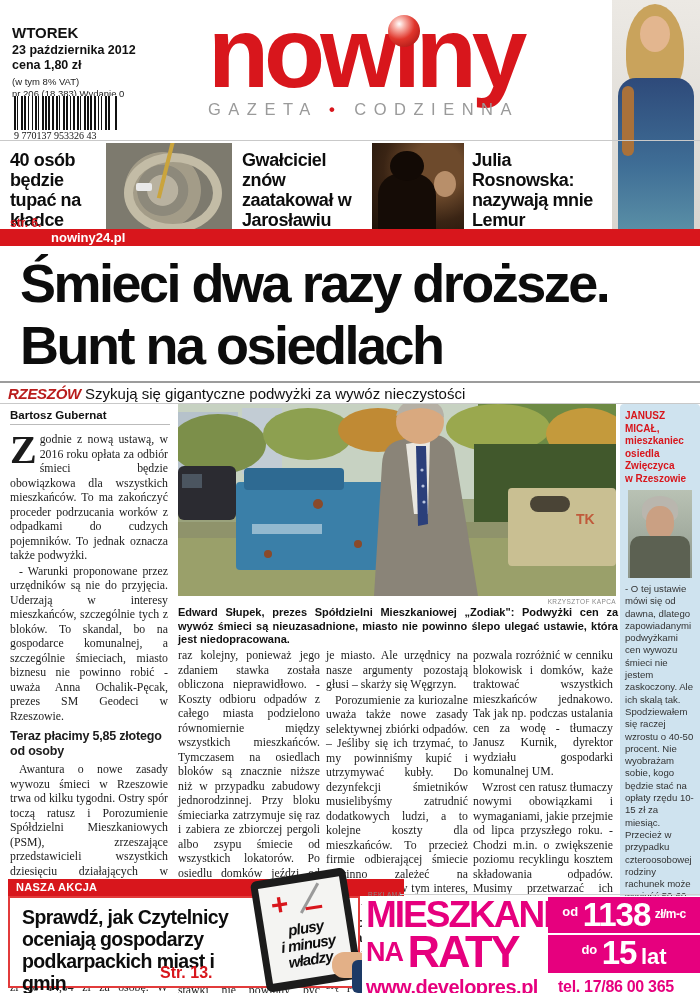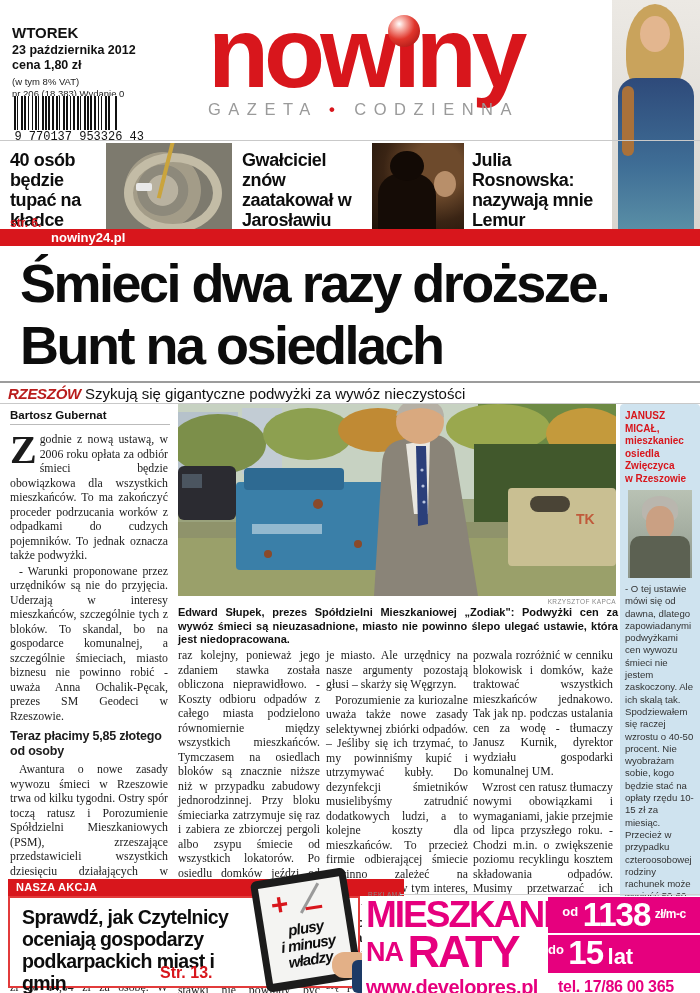--- a/index.html
+++ b/index.html
@@ -8,21 +8,21 @@
   .abs{position:absolute;}
   
   #issue-info{left:12px;top:24px;width:150px;line-height:1.25;}
   .iss-day{font-size:15px;font-weight:bold;}
   .iss-date{font-size:12.5px;font-weight:bold;}
   .iss-price{font-size:12.5px;font-weight:bold;}
   .iss-vat{font-size:9.5px;color:#222;margin-top:2px;}
   .iss-nr{font-size:9.5px;color:#222;}
   #barcode{left:14px;top:96px;width:104px;height:34px;
     background:repeating-linear-gradient(90deg,#111 0,#111 1.5px,#fff 1.5px,#fff 3px,#111 3px,#111 4px,#fff 4px,#fff 7px,#111 7px,#111 9px,#fff 9px,#fff 10.5px);}
-  #barcode-nums{left:14px;top:130px;width:130px;font-family:Liberation Mono, monospace;font-size:12px;color:#111;text-align:right;}
+  #barcode-nums{left:14px;top:130px;width:130px;font-family:Liberation Serif, serif;font-size:10px;color:#111;}
   #masthead{left:196px;top:6px;width:420px;text-align:left;margin-left:12px;}
   #masthead-title{font-size:100px;line-height:0.92;font-weight:bold;letter-spacing:-5px;color:#d8161c;
      font-family:"Liberation Sans",sans-serif;}
   .i-wrap{position:relative;display:inline-block;}
   .ball{position:absolute;left:50%;margin-left:-16px;top:9px;width:32px;height:32px;border-radius:50%;
      background:radial-gradient(circle at 35% 28%,#ffffff 0%,#f8b3aa 18%,#e0362c 50%,#9c0d0d 100%);}
   #masthead-sub{margin-top:2px;font-size:16.5px;letter-spacing:7.5px;color:#9a9a9a;font-weight:400;}
   #masthead-sub .dot{color:#d8161c;font-weight:bold;}
   
   #teaser-rule{left:0;top:140px;width:700px;height:1px;background:#c9c9c9;}
@@ -102,21 +102,21 @@
   
   #reklama-label{left:368px;top:891px;font-size:6.5px;color:#8a8a8a;letter-spacing:.5px;}
   #reklama-rule{left:400px;top:894px;width:300px;height:1px;background:#cfcfcf;}
   #ad{left:362px;top:896px;width:338px;height:97px;background:#fff;}
   .mag{color:#e6007e;}
   #ad-line1{position:absolute;left:4px;top:0px;font-size:37px;font-weight:bold;letter-spacing:-2px;line-height:1;}
   #ad-line2{position:absolute;left:4px;top:33px;line-height:1;}
   #ad-line2 .na{font-size:27px;font-weight:bold;letter-spacing:-1px;vertical-align:6px;}
   #ad-line2 .raty{font-size:45px;font-weight:bold;letter-spacing:-2px;}
   #ad-box1{position:absolute;left:186px;top:1px;width:152px;height:36px;background:#e6007e;color:#fff;text-align:center;}
-  #ad-box2{position:absolute;left:186px;top:39px;width:152px;height:38px;background:#e6007e;color:#fff;text-align:left;}
+  #ad-box2{position:absolute;left:186px;top:39px;width:152px;height:38px;background:#e6007e;color:#fff;text-align:center;}
   .adbox-small{font-size:13px;font-weight:bold;vertical-align:10px;}
   .adbox-big{font-size:33px;font-weight:bold;letter-spacing:-1px;line-height:36px;}
   .adbox-unit{font-size:12px;font-weight:bold;vertical-align:8px;letter-spacing:-0.5px;}
   .adbox-lat{font-size:22px;font-weight:bold;}
   #ad-url{position:absolute;left:4px;top:80px;font-size:20px;font-weight:bold;letter-spacing:-0.5px;}
   #ad-phone{position:absolute;left:196px;top:82px;font-size:16px;font-weight:bold;letter-spacing:-0.3px;}
 </style>
 </head>
 <body>
 
@@ -183,21 +183,21 @@
   <div class="abs hl" id="hl1">Śmieci dwa razy droższe.</div>
   <div class="abs hl" id="hl2">Bunt na osiedlach</div>
   <div class="abs" id="kick-rule-a"></div>
   <div class="abs" id="kicker">
     <span class="loc">RZESZÓW</span><span> Szykują się gigantyczne podwyżki za wywóz nieczystości</span>
   </div>
   <div class="abs" id="kick-rule-b"></div>
 
   <div class="abs" id="byline">Bartosz Gubernat</div>
   <div class="abs col" id="col1">
-    <p><span class="dropcap">Z</span><span>godnie z nową ustawą, w 2006 roku opłata za odbiór śmieci będzie obowiązkowa dla wszystkich mieszkańców. To ma zakończyć proceder podrzucania worków z odpadkami do cudzych pojemników. To jednak oznacza także podwyżki.</span></p>
+    <p><span class="dropcap">Z</span><span>godnie z nową ustawą, w 2016 roku opłata za odbiór śmieci będzie obowiązkowa dla wszystkich mieszkańców. To ma zakończyć proceder podrzucania worków z odpadkami do cudzych pojemników. To jednak oznacza także podwyżki.</span></p>
     <p class="ind">- Warunki proponowane przez urzędników są nie do przyjęcia. Uderzają w interesy mieszkańców, szczególnie tych z bloków. To skandal, bo na gospodarce komunalnej, a szczególnie śmieciach, miasto biznesu nie powinno robić - uważa Anna Ochalik-Pęcak, prezes SM Geodeci w Rzeszowie.</p>
     <div class="subhead">Teraz płacimy 5,85 złotego od osoby</div>
     <p class="ind">Awantura o nowe zasady wywozu śmieci w Rzeszowie trwa od kilku tygodni. Ostry spór toczą ratusz i Porozumienie Spółdzielni Mieszkaniowych (PSM), zrzeszające przedstawicieli wszystkich dziesięciu działających w mieście spółdzielni. Kością niezgody są wysokie stawki odbioru odpadów z terenu Rzeszowa. Pierwsza kalkulacja przygotowana przez miejskich urzędników zakładała wzrost ceny od 1 stycznia 2013 r. z 5,85 zł do 14,04 zł za osobę. W przypadku czteroosobowej rodziny miesięczna opłata za wywóz śmieci podniosłaby się z 23 do 56 zł. Powód? - Miasto obciążyło opłatami tylko nieruchomości zamieszkane. Nie wzięło pod uwagę szkół, przedszkoli, garaży czy zakładów usługowych, które też przecież produkują odpady – tłumaczy Adam Węgrzyn, prezes SM Projektant.</p>
 
   </div>
 
   <div class="abs" id="main-photo">
     <svg width="438" height="192" viewBox="0 0 438 192">
       <rect x="0" y="0" width="438" height="95" fill="#c7d2c2"></rect>
       <rect x="0" y="8" width="60" height="60" fill="#b6c2cb"></rect>

